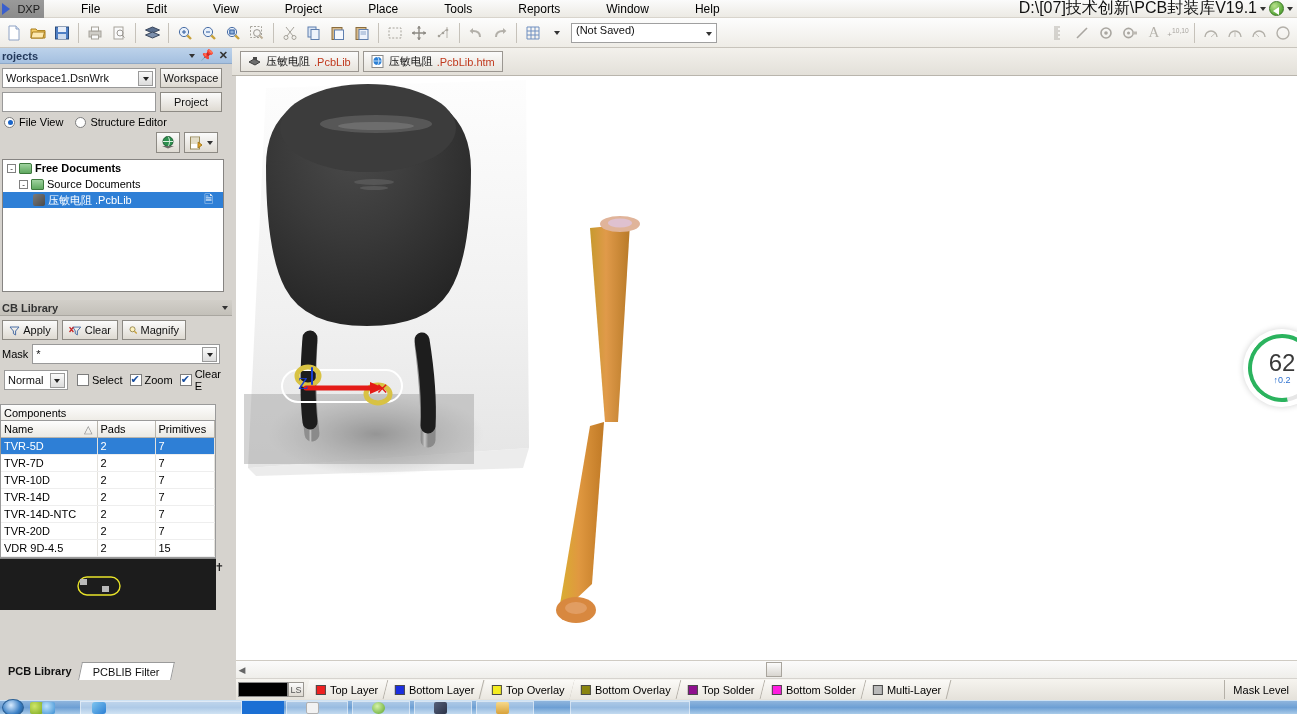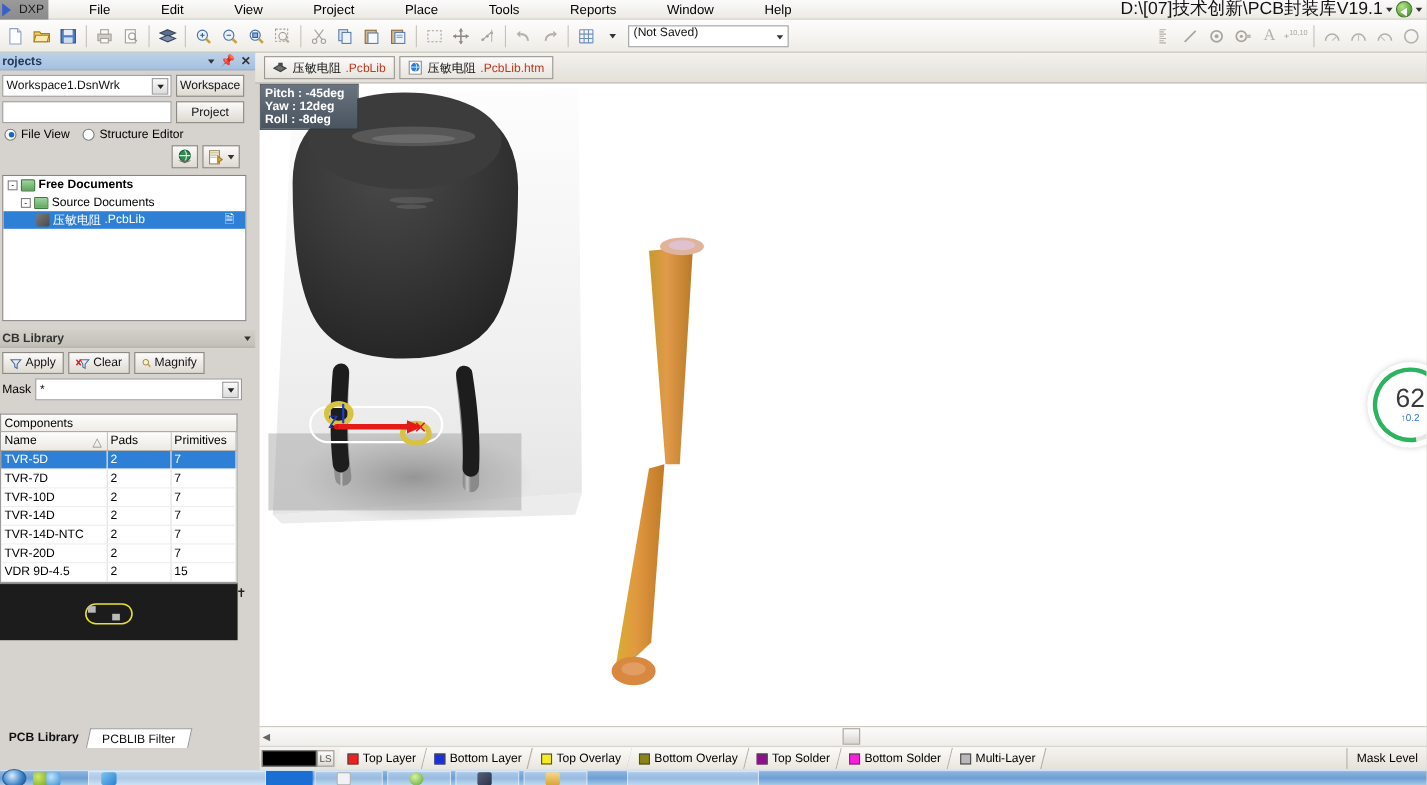--- a/index.html
+++ b/index.html
@@ -535,20 +535,32 @@
             </svg>
           <span>Magnify</span>
         </div>
       </div>
       <div class="row">
         <span>Mask</span>
         <div class="inp" style="width:188px;">
           <span>*</span>
           <span class="cb-arrow"></span>
         </div>
+      </div>
+      <div class="mask-row">
+        <div class="inp" style="width:74px;">
+          <span>Normal</span>
+          <span class="cb-arrow"></span>
+        </div>
+        <span class="chk" style="margin-left:6px;"></span>
+        <span>Select</span>
+        <span class="chk on" style="margin-left:4px;"></span>
+        <span>Zoom</span>
+        <span class="chk on" style="margin-left:4px;"></span>
+        <span>Clear E</span>
       </div>
     </div>
 
     <div class="comp-head">
       <span>Components</span>
     </div>
     <div class="tablewrap">
       <table class="ctable">
         <thead>
           <tr>
@@ -638,25 +650,20 @@
         <circle cx="6.5" cy="6" r="4" fill="#2b7fd4"></circle>
           <path d="M2.5 6h8M6.5 2c1.8 2 1.8 6 0 8" fill="none" stroke="#dff0ff" stroke-width="0.8"></path>
       </svg>
       <span>压敏电阻</span>
       <span class="red">.PcbLib.htm</span>
     </div>
   </div>
 
   <div class="canvas">
 
-    <div class="orient-tip">
-      <div>Pitch : -45deg</div>
-      <div>Yaw : 12deg</div>
-      <div>Roll : -8deg</div>
-    </div>
 
     <svg width="1061" height="584" viewBox="0 0 1061 584">
       <defs>
         <radialGradient id="bodyGrad" cx="42%" cy="26%" r="78%">
           <stop offset="0%" stop-color="#4a4a4a"></stop>
           <stop offset="45%" stop-color="#3a3a3a"></stop>
           <stop offset="100%" stop-color="#242424"></stop>
         </radialGradient>
         <linearGradient id="boardGrad" x1="0" y1="0" x2="0" y2="1">
           <stop offset="0%" stop-color="#fdfdfd"></stop>

